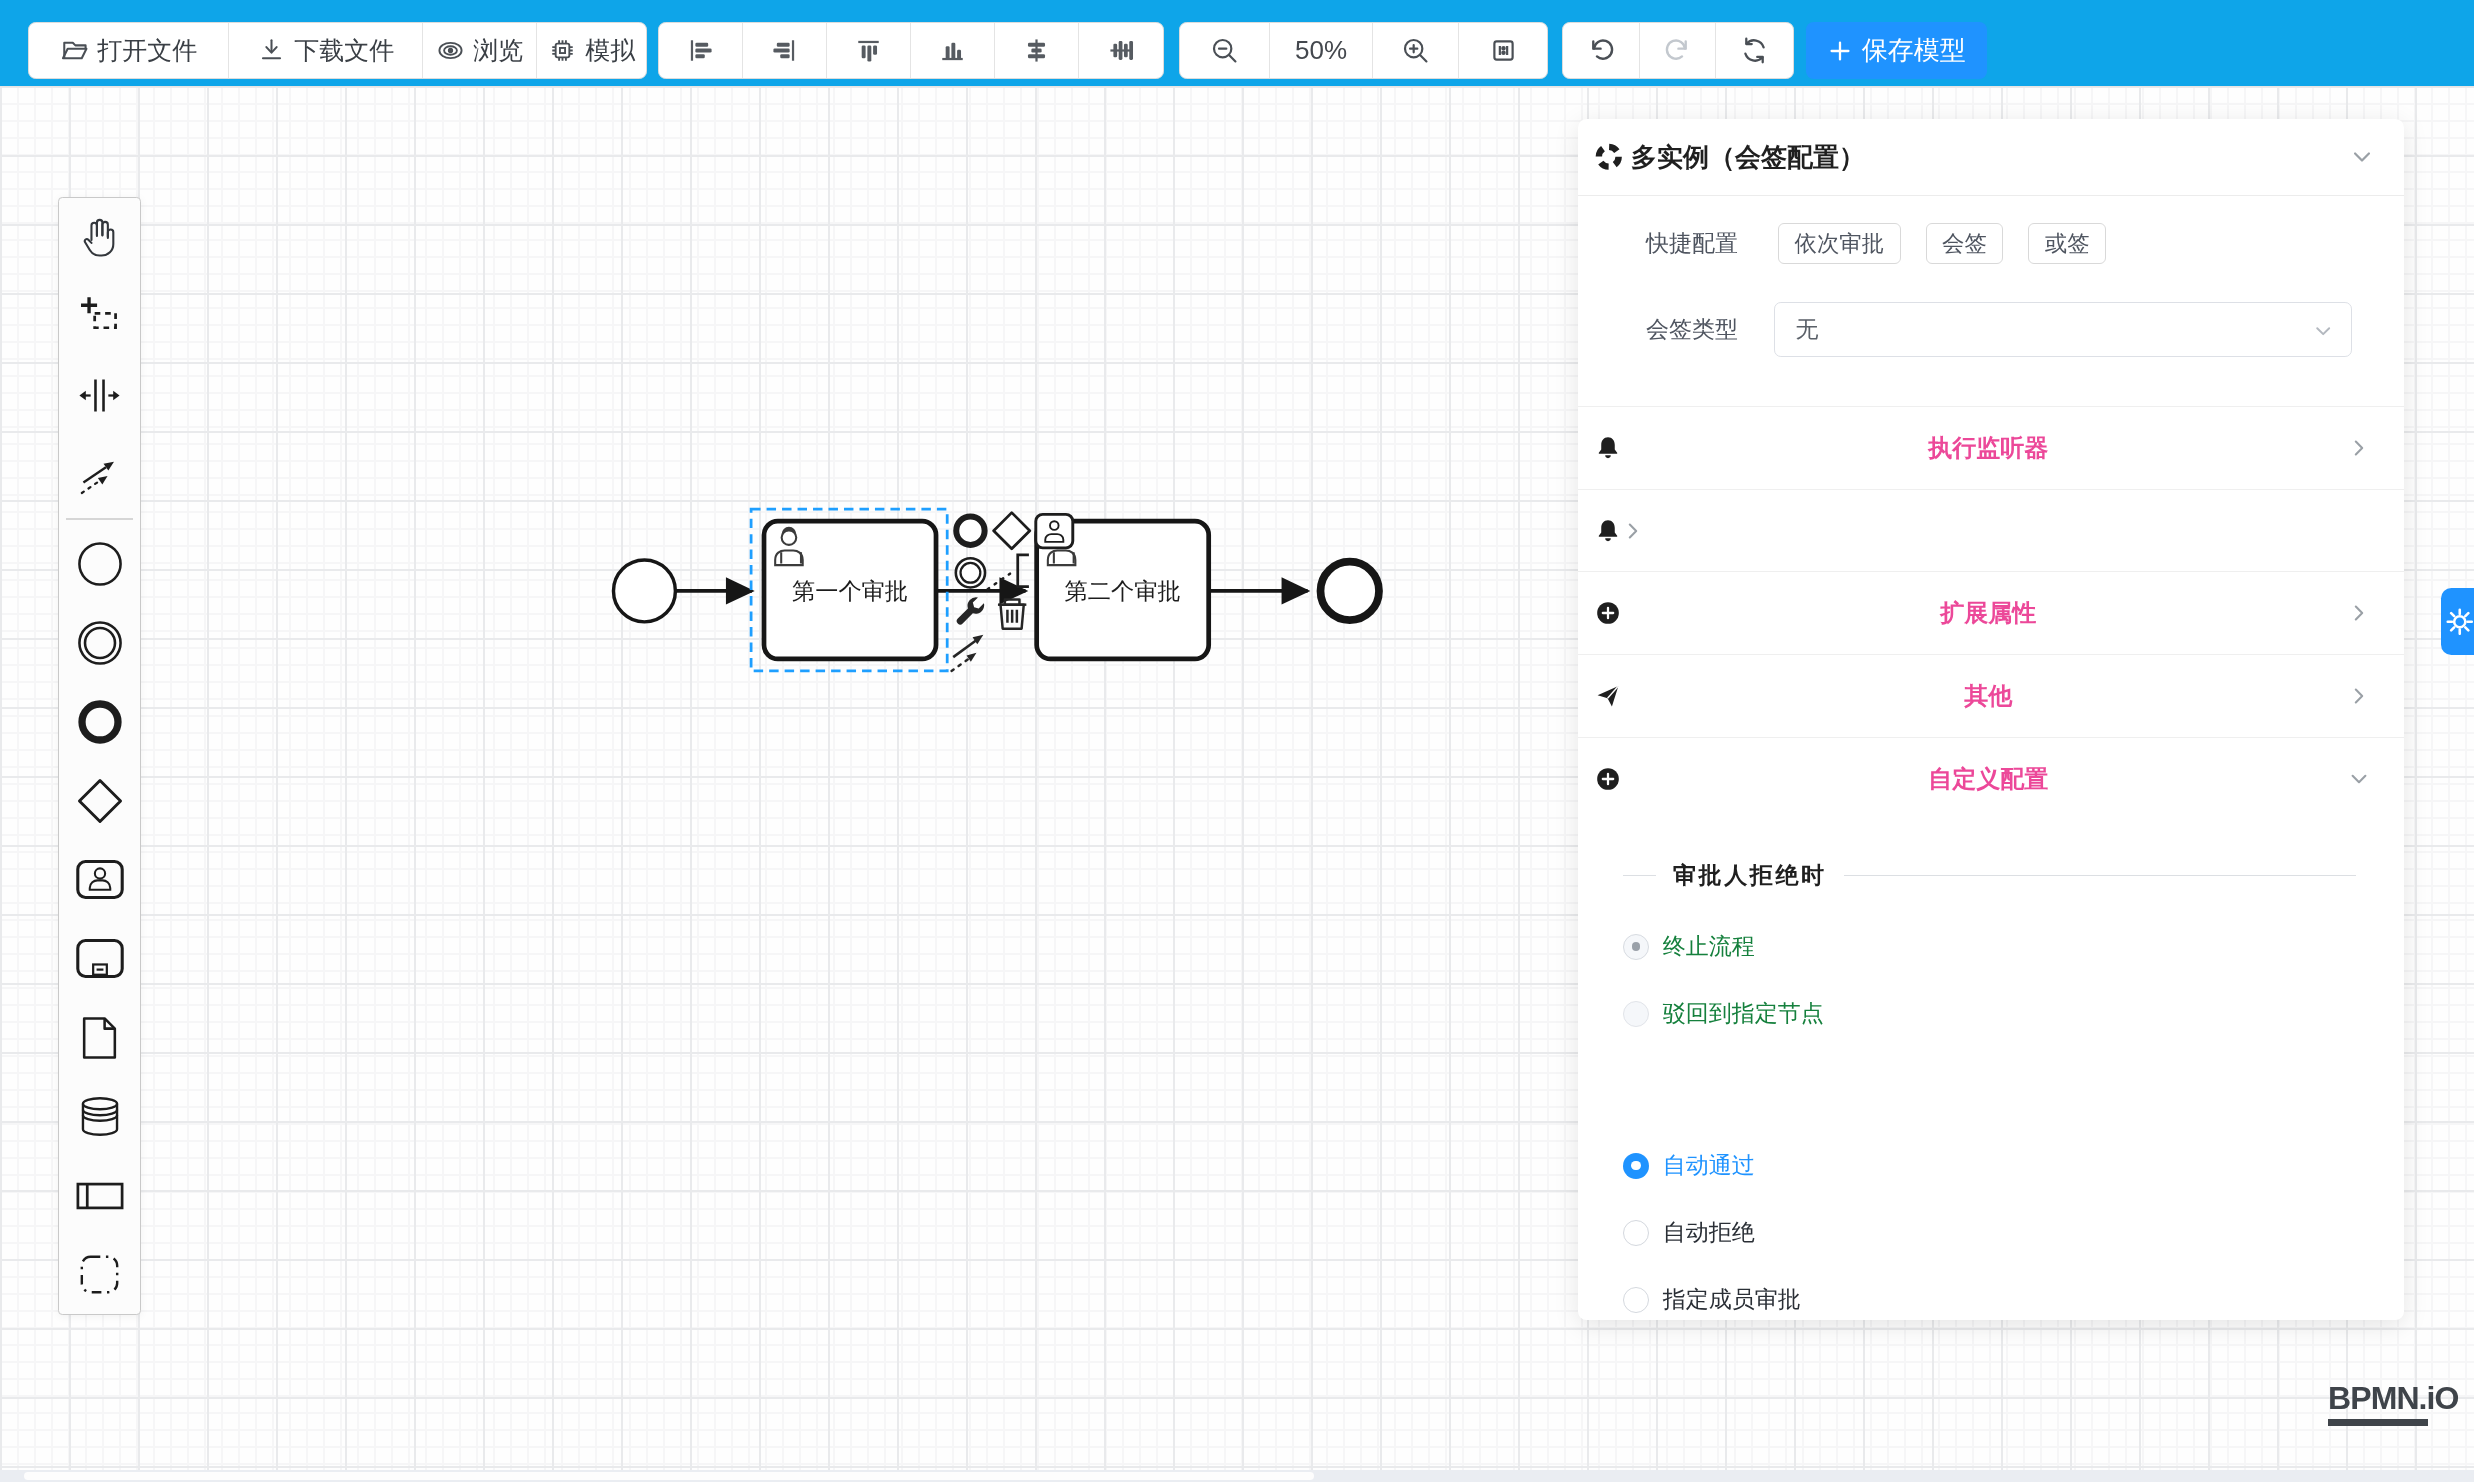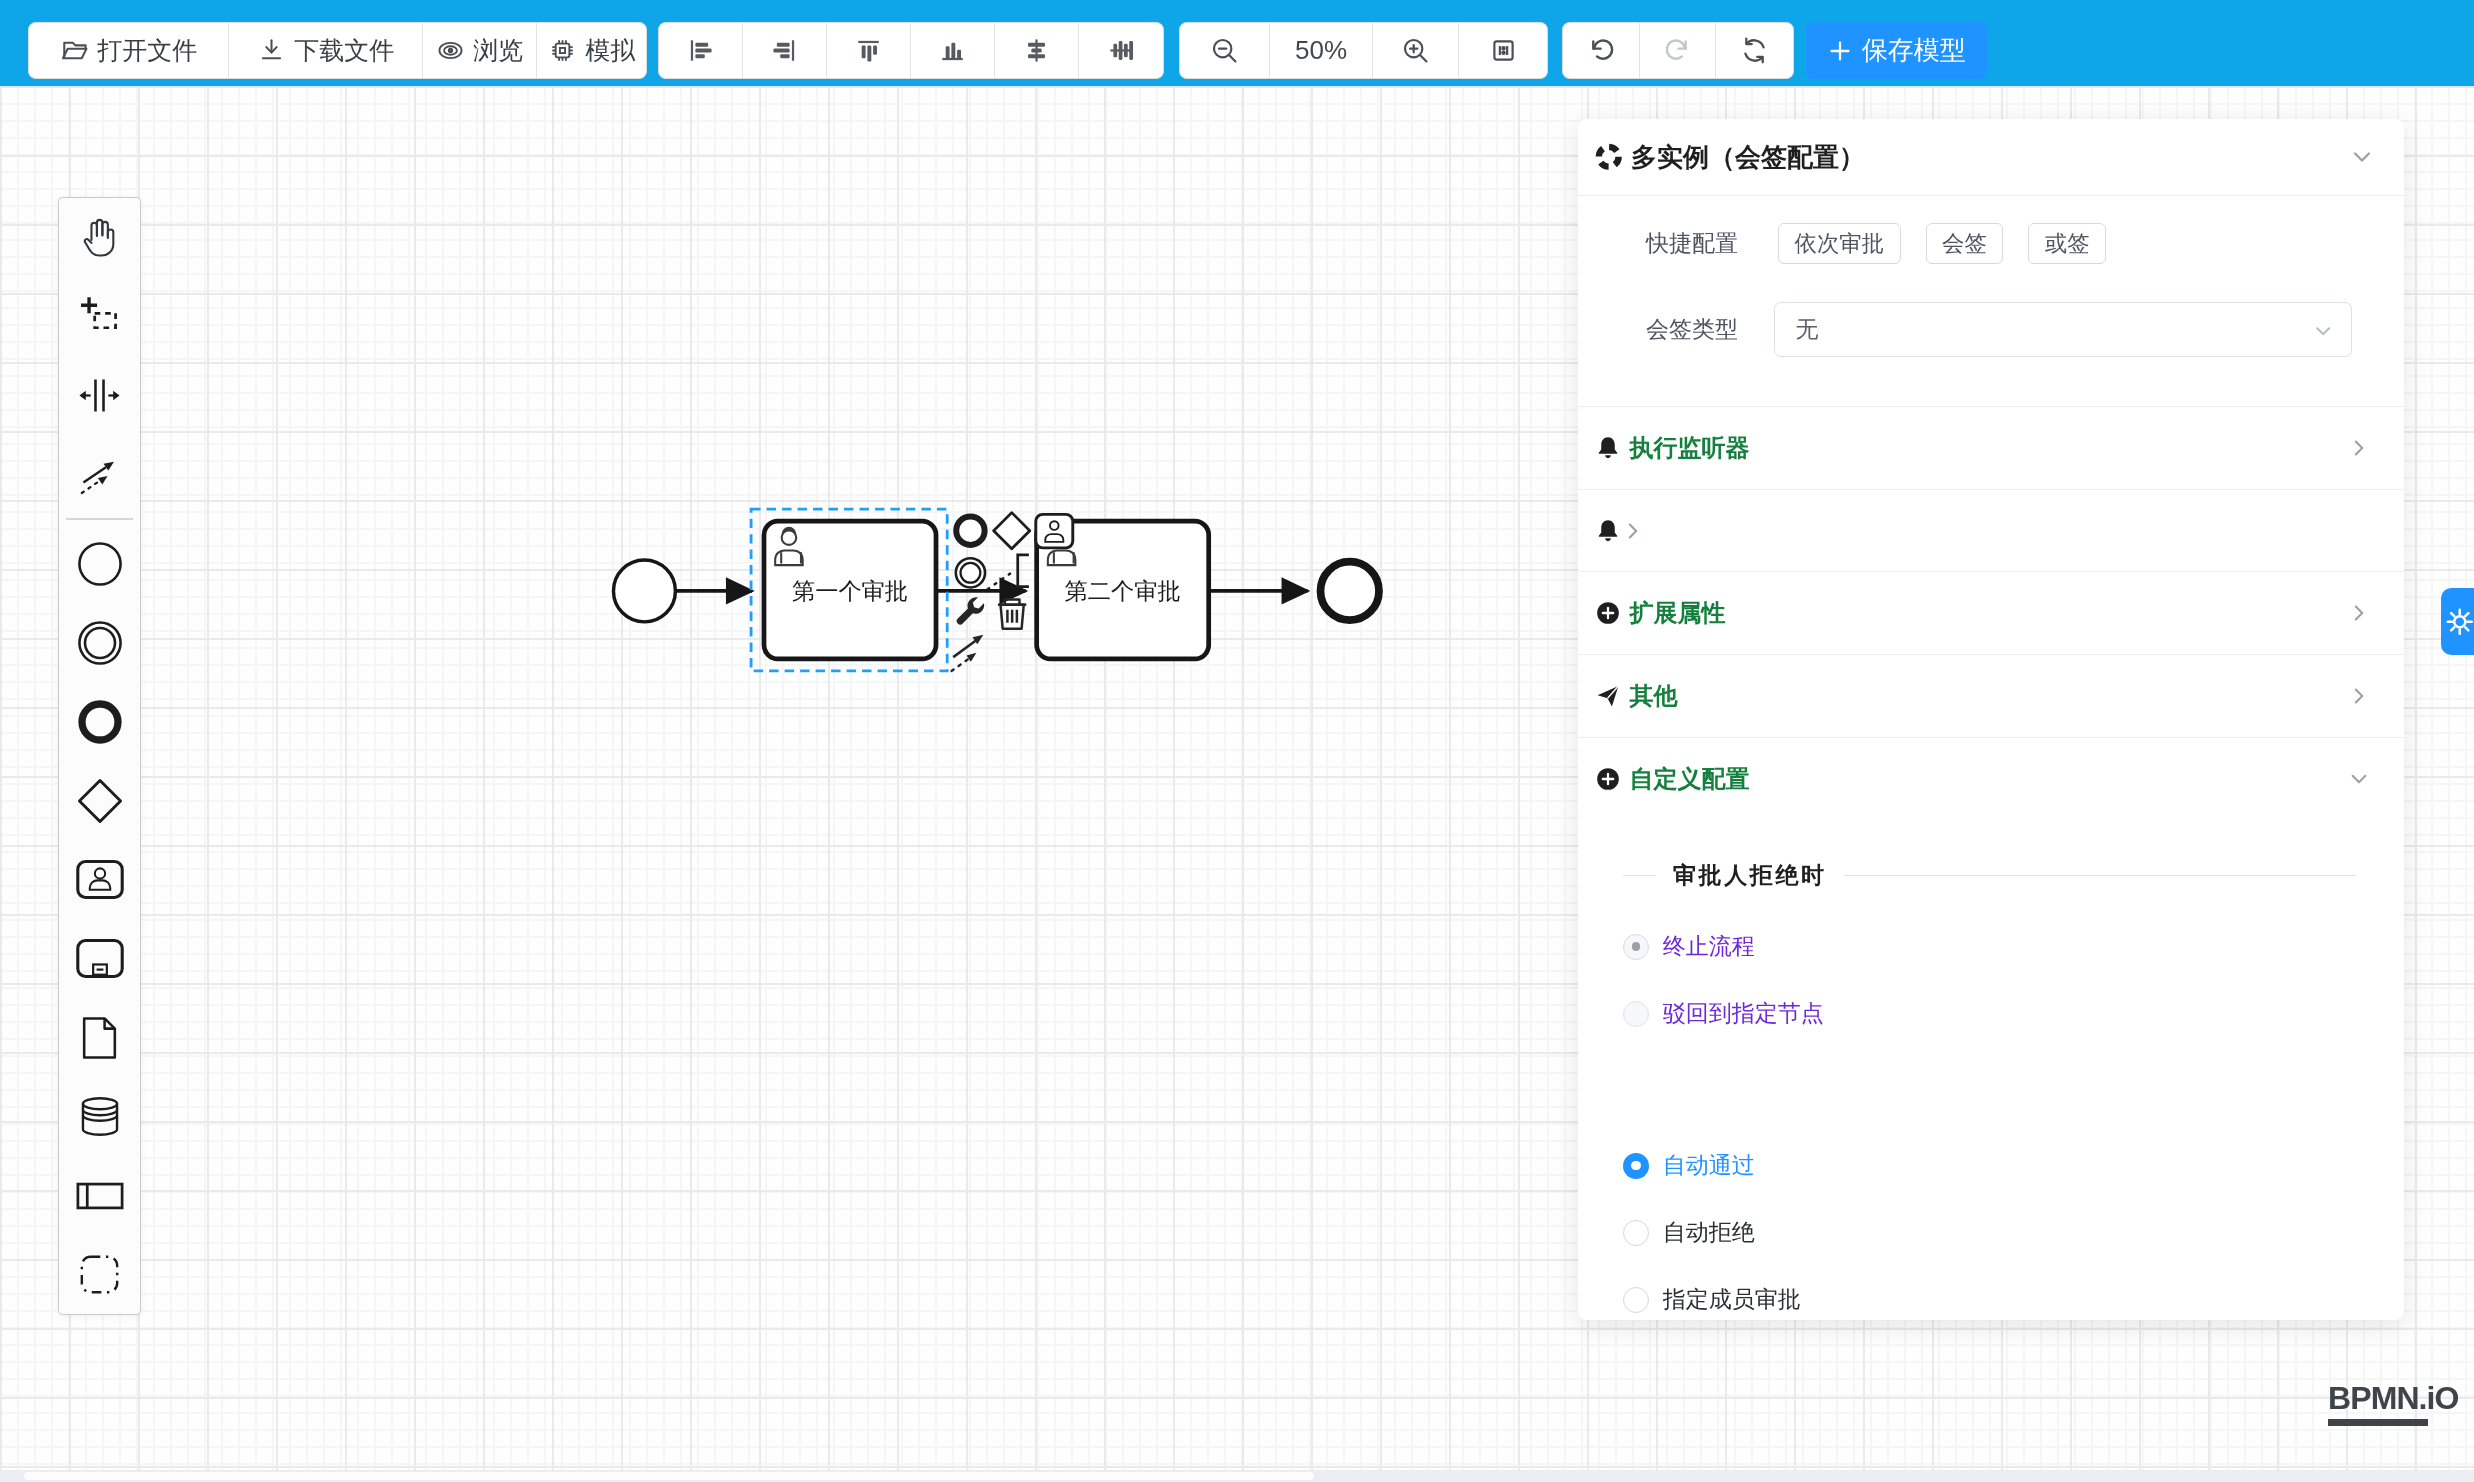--- a/index.html
+++ b/index.html
@@ -42,35 +42,35 @@
   .phead .ttl{font-size:26px;font-weight:700;color:#1f1f1f;margin-left:8.6px;flex:1;}
   .frow{position:absolute;left:0;right:0;display:flex;align-items:center;}
   .flabel{width:160px;text-align:right;font-size:23px;color:#4f5560;flex:none;}
   .qbtn{height:41px;border:1.7px solid #d9d9d9;border-radius:6px;background:#fff;display:inline-flex;
     align-items:center;justify-content:center;padding:0 15.5px;font-size:22.4px;color:#4f5560;cursor:pointer;box-sizing:border-box;}
   .selectbox{position:relative;margin-left:36px;width:578px;height:55px;border:1.7px solid #dde0e6;border-radius:6.9px;
     background:#fff;display:flex;align-items:center;padding:0 20.6px;font-size:23px;color:#5a6068;box-sizing:border-box;cursor:pointer;}
   .selectbox svg{position:absolute;right:17px;top:50%;margin-top:-9.5px;}
   .sec{position:absolute;left:0;right:0;height:83px;display:flex;align-items:center;
     padding:0 33px 0 17px;border-top:1.7px solid #efefef;box-sizing:border-box;cursor:pointer;}
-  .sec .slab{font-size:24px;font-weight:600;color:#15803d;margin-left:8.6px;flex:1;}
+  .sec .slab{font-size:24px;font-weight:600;color:#ec4899;margin-left:8.6px;flex:1;text-align:center;}
   .dvt{position:absolute;left:45px;right:48px;display:flex;align-items:center;gap:22.4px;}
   .dvt .l1{width:33px;height:1.7px;background:#dcdfe3;flex:none;}
   .dvt .l2{flex:1;height:1.7px;background:#dcdfe3;}
   .dvt .t{font-size:23px;font-weight:700;color:#1f1f1f;letter-spacing:2.6px;}
   .rrow{position:absolute;left:45px;display:flex;align-items:center;gap:13.8px;cursor:pointer;}
   .radio{width:26px;height:26px;border-radius:50%;box-sizing:border-box;position:relative;flex:none;}
   .radio.sel{background:var(--primary,#1f93ff);}
   .radio.sel::after{content:"";position:absolute;left:50%;top:50%;width:9.5px;height:9.5px;margin:-4.7px 0 0 -4.7px;border-radius:50%;background:#fff;}
   .radio.dis-sel{background:#f5f7fa;border:1.7px solid #d7dbe1;}
   .radio.dis-sel::after{content:"";position:absolute;left:50%;top:50%;width:8.6px;height:8.6px;margin:-4.3px 0 0 -4.3px;border-radius:50%;background:#9aa1a9;}
   .radio.dis{background:#f5f7fa;border:1.7px solid #e1e4e9;}
   .radio.plain{background:#fff;border:1.7px solid #d4d8de;}
   .rlab{font-size:23px;color:#2a2f36;}
-  .rlab.gray{color:#6d28d9;}
+  .rlab.gray{color:#15803d;}
   .rlab.blue{color:var(--primary,#1f93ff);}
 
   
   .geartab{position:absolute;left:2441px;top:588px;width:34px;height:67px;background:var(--primary,#1f93ff);
     border-radius:10.3px 0 0 10.3px;display:flex;align-items:center;justify-content:flex-start;padding-left:5.2px;box-sizing:border-box;z-index:26;cursor:pointer;}
   .bpmnlogo{position:absolute;left:2328px;top:1380px;z-index:5;cursor:pointer;text-align:left;}
   .bpmnlogo .txt{font-size:32px;font-weight:700;color:#3f444a;letter-spacing:-0.9px;font-family:"Liberation Sans",sans-serif;}
   .bpmnlogo .bar{width:100px;height:6.9px;background:#3f444a;margin-top:1.7px;}
   svg text{font-family:"Liberation Sans","DejaVu Sans",sans-serif;}
 </style>

